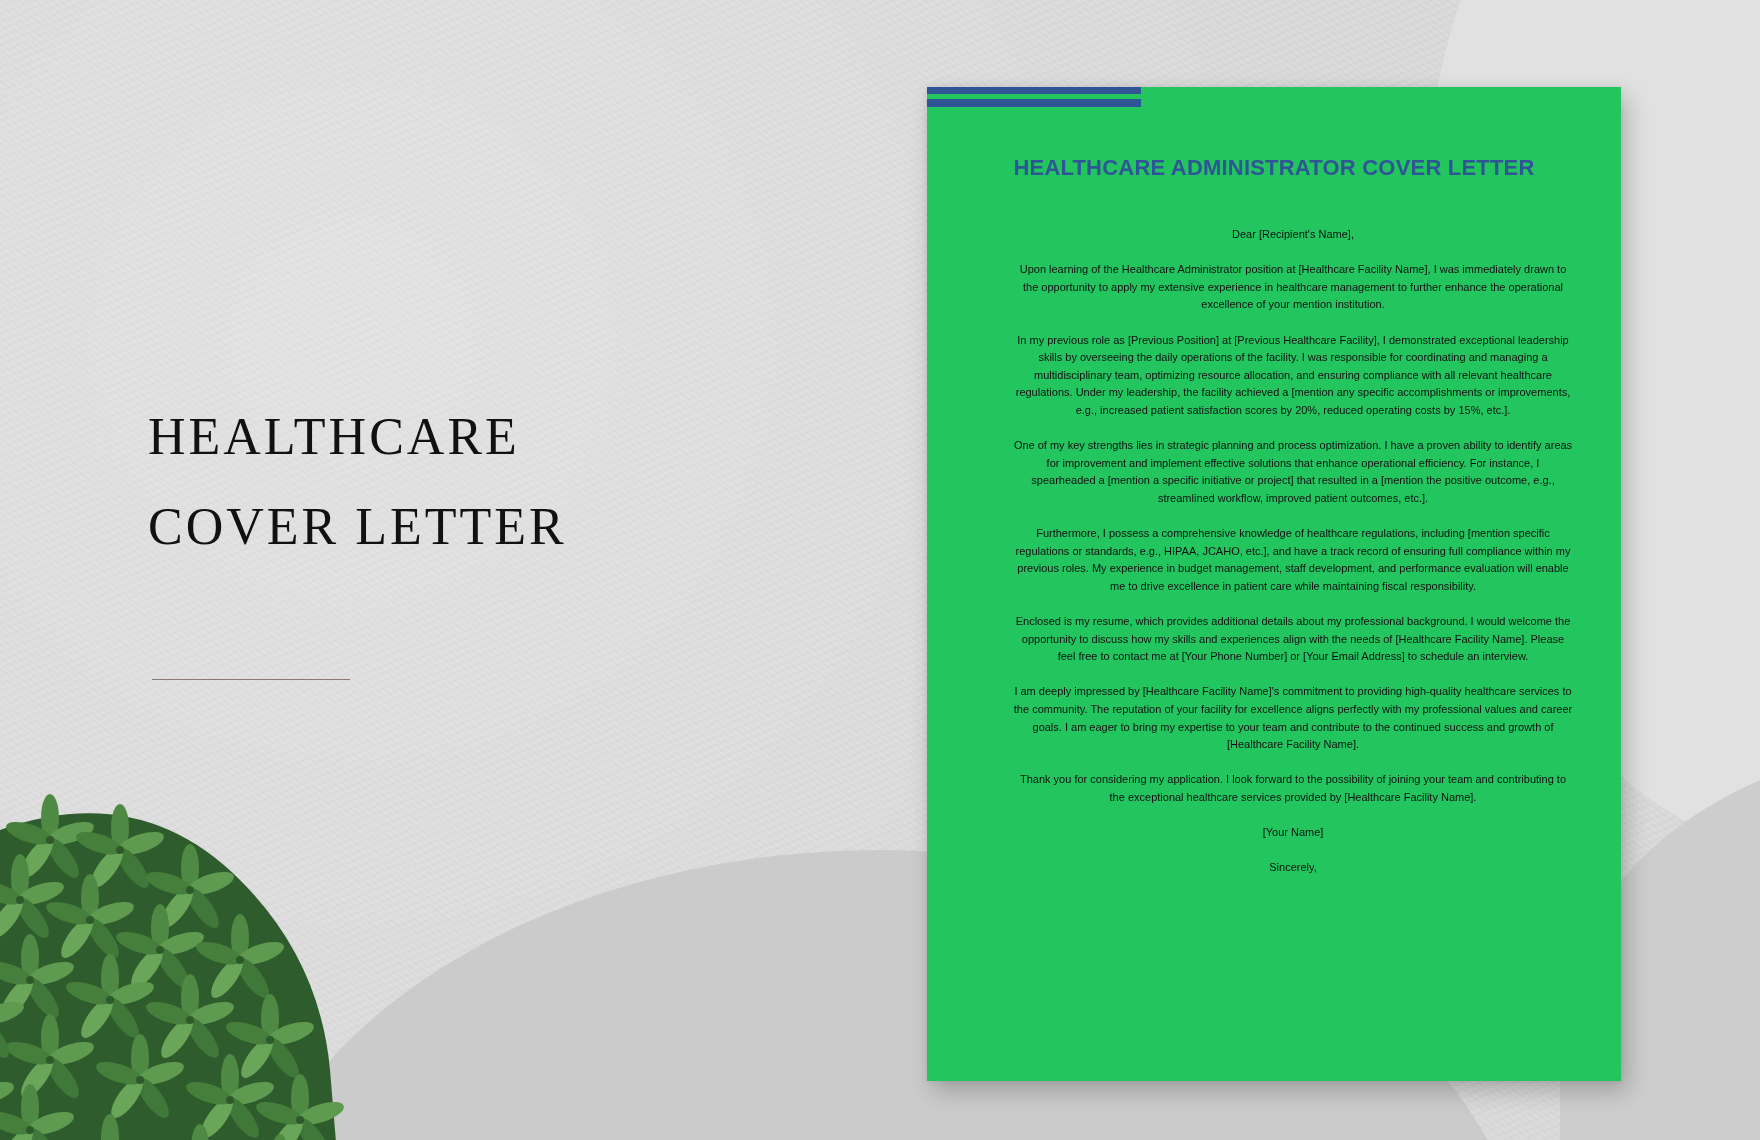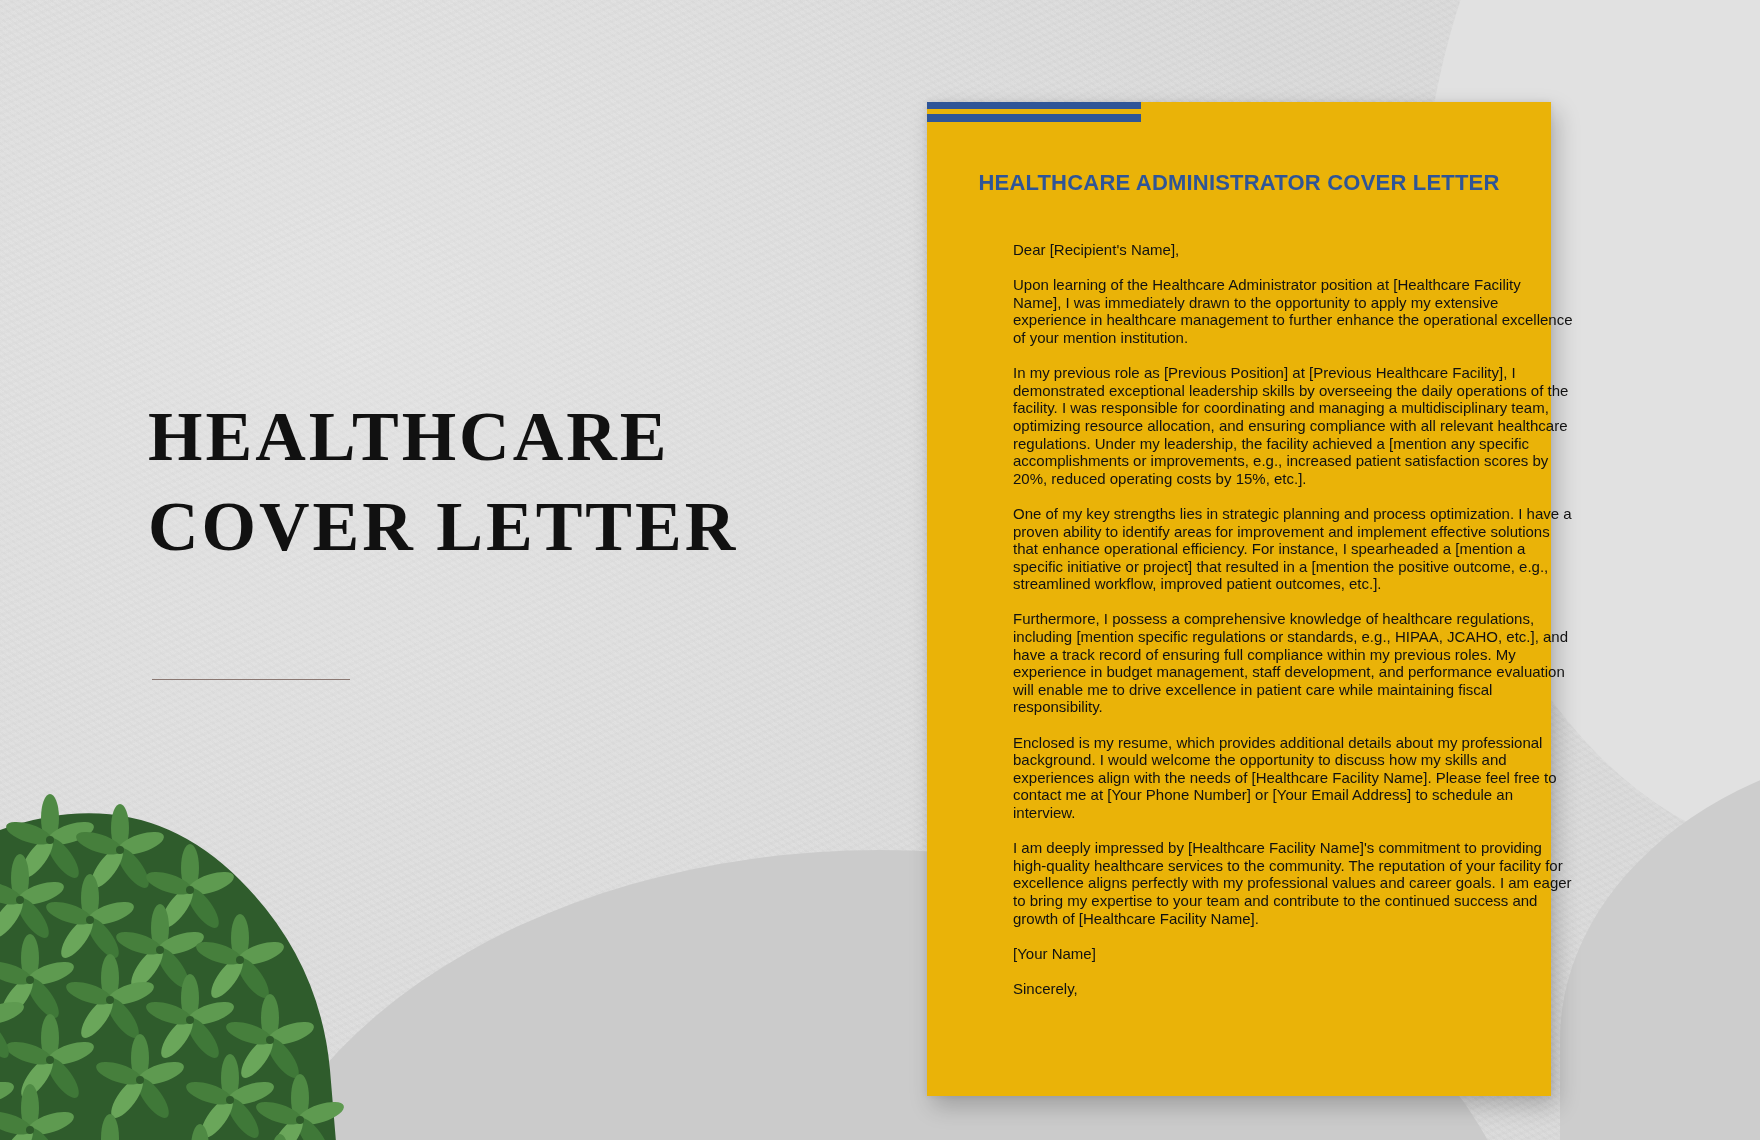--- a/index.html
+++ b/index.html
@@ -27,53 +27,53 @@
       background: #e1e1e1;
     }
     .curve-right-shade {
       position: absolute; left: 1560px; top: 740px;
       width: 400px; height: 500px; background: #cdcdcd;
       border-top-left-radius: 100% 60%;
     }
     .hero-title {
       position: absolute; left: 148px; top: 392px;
       font-family: "Liberation Serif", "DejaVu Serif", serif;
-      font-size: 70px; line-height: 90px; color: #111;
-      letter-spacing: 3px; font-weight: bold;
+      font-size: 52px; line-height: 90px; color: #111;
+      letter-spacing: 3px; font-weight: normal;
       text-transform: uppercase;
     }
     .hero-title div { white-space: nowrap; }
     .hero-rule {
       position: absolute; left: 152px; top: 679px;
       width: 198px; height: 1px; background: #8a7872;
     }
     .plant {
       position: absolute; left: -60px; top: 770px;
       width: 420px; height: 420px;
     }
     .paper {
-      position: absolute; left: 927px; top: 102px;
-      width: 624px; height: 994px; background: #eab308;
+      position: absolute; left: 927px; top: 87px;
+      width: 694px; height: 994px; background: #22c55e;
       box-shadow: 6px 10px 22px rgba(0,0,0,0.22), 0 0 6px rgba(0,0,0,0.08);
     }
     .bar {
       position: absolute; left: 0; width: 214px; height: 7px; background: #2f5597;
     }
     .bar.b1 { top: 0; }
     .bar.b2 { top: 12px; height: 8px; }
     .doc-title {
       position: absolute; left: 0; right: 0; top: 68px;
       text-align: center; color: #2f5597;
       font-family: "Liberation Sans", sans-serif;
       font-weight: bold; font-size: 22px; letter-spacing: 0.2px;
     }
     .doc-body {
       position: absolute; left: 86px; top: 139px; width: 560px;
       font-family: "Liberation Sans", sans-serif;
-      font-size: 15px; line-height: 17.6px; color: #111;
+      font-size: 11px; line-height: 17.6px; color: #111; text-align: center;
     }
     .doc-body p { margin: 0 0 17.6px 0; }
   </style>
 </head>
 <body>
 
 <div class="bg-texture"></div>
 <div class="curve-right"></div>
 <div class="curve-right-shade"></div>
 <div class="curve-bottom"></div>
@@ -124,16 +124,17 @@
   <div class="bar b2"></div>
   <div class="doc-title">HEALTHCARE ADMINISTRATOR COVER LETTER</div>
   <div class="doc-body">
     <p>Dear [Recipient's Name],</p>
     <p>Upon learning of the Healthcare Administrator position at [Healthcare Facility Name], I was immediately drawn to the opportunity to apply my extensive experience in healthcare management to further enhance the operational excellence of your mention institution.</p>
     <p>In my previous role as [Previous Position] at [Previous Healthcare Facility], I demonstrated exceptional leadership skills by overseeing the daily operations of the facility. I was responsible for coordinating and managing a multidisciplinary team, optimizing resource allocation, and ensuring compliance with all relevant healthcare regulations. Under my leadership, the facility achieved a [mention any specific accomplishments or improvements, e.g., increased patient satisfaction scores by 20%, reduced operating costs by 15%, etc.].</p>
     <p>One of my key strengths lies in strategic planning and process optimization. I have a proven ability to identify areas for improvement and implement effective solutions that enhance operational efficiency. For instance, I spearheaded a [mention a specific initiative or project] that resulted in a [mention the positive outcome, e.g., streamlined workflow, improved patient outcomes, etc.].</p>
     <p>Furthermore, I possess a comprehensive knowledge of healthcare regulations, including [mention specific regulations or standards, e.g., HIPAA, JCAHO, etc.], and have a track record of ensuring full compliance within my previous roles. My experience in budget management, staff development, and performance evaluation will enable me to drive excellence in patient care while maintaining fiscal responsibility.</p>
     <p>Enclosed is my resume, which provides additional details about my professional background. I would welcome the opportunity to discuss how my skills and experiences align with the needs of [Healthcare Facility Name]. Please feel free to contact me at [Your Phone Number] or [Your Email Address] to schedule an interview.</p>
     <p>I am deeply impressed by [Healthcare Facility Name]'s commitment to providing high-quality healthcare services to the community. The reputation of your facility for excellence aligns perfectly with my professional values and career goals. I am eager to bring my expertise to your team and contribute to the continued success and growth of [Healthcare Facility Name].</p>
+    <p>Thank you for considering my application. I look forward to the possibility of joining your team and contributing to the exceptional healthcare services provided by [Healthcare Facility Name].</p>
     <p>[Your Name]</p>
     <p>Sincerely,</p>
   </div>
 </div>
 
 </body></html>

